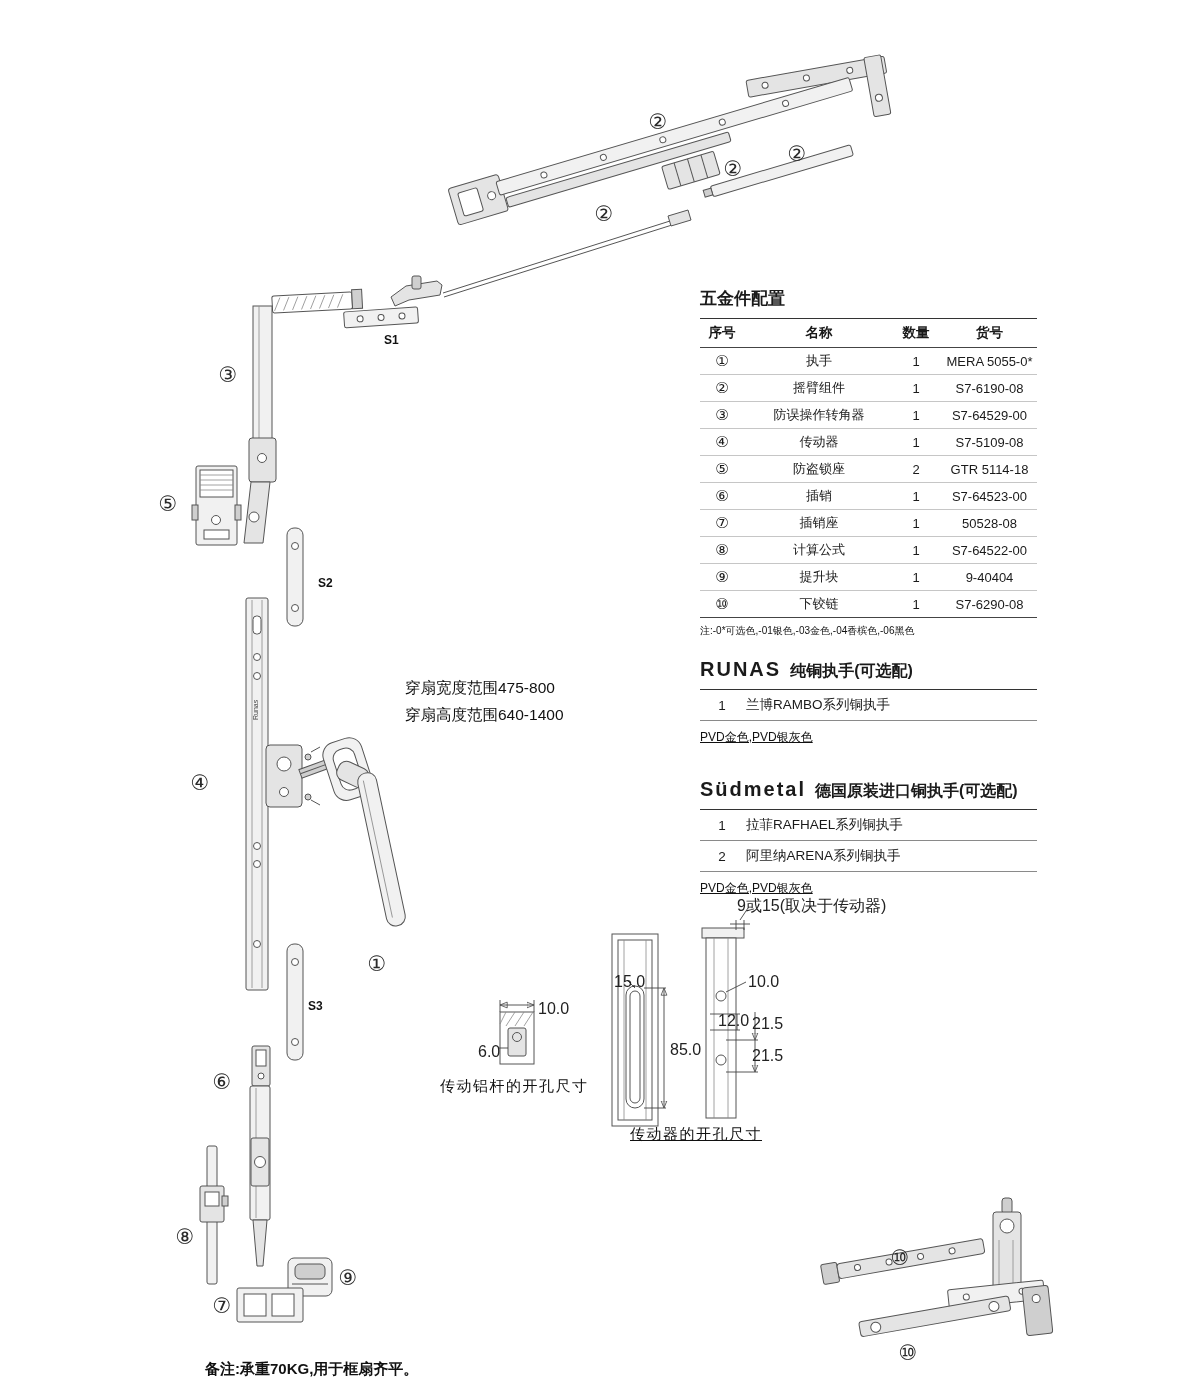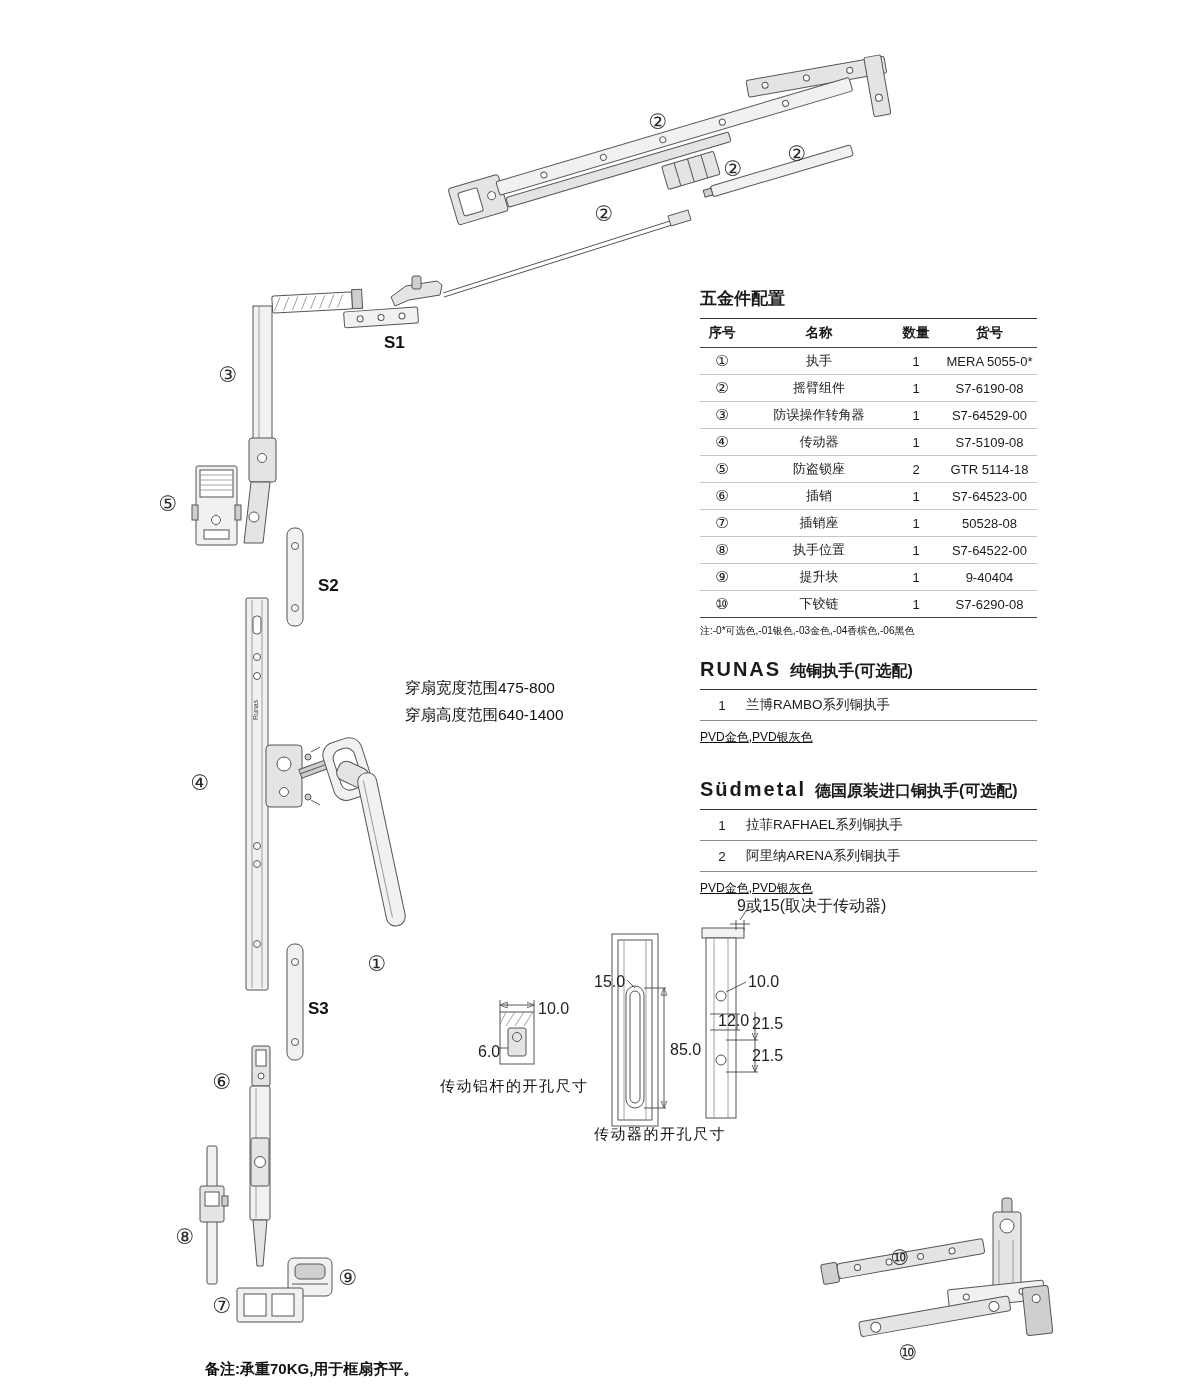--- a/index.html
+++ b/index.html
@@ -9,21 +9,21 @@
   #stage{position:absolute;left:0;top:0;width:1200px;height:1400px;}
   #diagram-svg{position:absolute;left:0;top:0;}
   
   #diagram-svg rect,#diagram-svg circle,#diagram-svg polygon,#diagram-svg path,#diagram-svg line,#diagram-svg ellipse{stroke:#555;stroke-width:1;fill:none;}
   #diagram-svg .f0{fill:#ffffff;} #diagram-svg .f1{fill:#f1f1f1;} #diagram-svg .f2{fill:#e4e4e4;} #diagram-svg .f3{fill:#cfcfcf;}
   #diagram-svg .hl{stroke:#8a8a8a;stroke-width:0.8;}
   #diagram-svg .dl{stroke:#444;stroke-width:0.9;}
   #diagram-svg text.t{fill:#444;stroke:none;font-family:"Liberation Sans",sans-serif;}
   
   .callout{position:absolute;transform:translate(-50%,-50%);font-size:21px;line-height:1;color:#2a2a2a;}
-  .part-label{position:absolute;font-size:17px;font-weight:bold;color:#111;line-height:1;}
+  .part-label{position:absolute;font-size:12px;font-weight:bold;color:#111;line-height:1;}
   .dim{position:absolute;font-size:16px;color:#222;white-space:nowrap;line-height:1;}
   .caption{position:absolute;font-size:15px;color:#111;letter-spacing:1.5px;line-height:1;}
   
   .formulas{position:absolute;left:405px;top:436px;font-size:15.5px;line-height:25px;color:#111;}
   .ranges{position:absolute;left:405px;top:674px;font-size:15.5px;line-height:27px;color:#111;}
   .note{position:absolute;left:205px;top:1360px;font-size:15px;font-weight:bold;color:#111;}
   
   .hw{position:absolute;left:700px;top:287px;width:337px;}
   .hw-title{font-size:17px;font-weight:bold;padding-bottom:8px;}
   .hw table{width:100%;border-collapse:collapse;font-size:13px;border-top:1.5px solid #333;}
@@ -312,29 +312,29 @@
       <span class="callout" style="left: 185px; top: 1236px;">⑧</span>
       <span class="callout" style="left: 348px; top: 1277px;">⑨</span>
       <span class="callout" style="left: 222px; top: 1305px;">⑦</span>
       <span class="callout" style="left: 900px; top: 1257px;">⑩</span>
       <span class="callout" style="left: 908px; top: 1352px;">⑩</span>
       <span class="part-label" style="left: 384px; top: 334px;">S1</span>
       <span class="part-label" style="left: 318px; top: 577px;">S2</span>
       <span class="part-label" style="left: 308px; top: 1000px;">S3</span>
       <span class="dim" style="left: 538px; top: 1001px;">10.0</span>
       <span class="dim" style="left: 478px; top: 1044px;">6.0</span>
-      <span class="dim" style="left: 594px; top: 974px;">15.0</span>
+      <span class="dim" style="left: 614px; top: 974px;">15.0</span>
       <span class="dim" style="left: 670px; top: 1042px;">85.0</span>
       <span class="dim" style="left: 737px; top: 898px;">9或15(取决于传动器)</span>
       <span class="dim" style="left: 748px; top: 974px;">10.0</span>
       <span class="dim" style="left: 718px; top: 1013px;">12.0</span>
       <span class="dim" style="left: 752px; top: 1016px;">21.5</span>
       <span class="dim" style="left: 752px; top: 1048px;">21.5</span>
       <span class="caption" style="left: 440px; top: 1078px;">传动铝杆的开孔尺寸</span>
-      <span class="caption" style="left: 594px; top: 1126px;">传动器的开孔尺寸</span>
+      <span class="caption" style="left: 630px; top: 1126px; text-decoration: underline;">传动器的开孔尺寸</span>
     </div>
 
 
   <div class="ranges">
     <div>
         <div>穿扇宽度范围475-800</div>
         <div>穿扇高度范围640-1400</div>
       </div>
   </div>
 
@@ -387,21 +387,21 @@
             <td>S7-64523-00</td>
           </tr>
           <tr>
             <td>⑦</td>
             <td>插销座</td>
             <td>1</td>
             <td>50528-08</td>
           </tr>
           <tr>
             <td>⑧</td>
-            <td>执手位置</td>
+            <td>计算公式</td>
             <td>1</td>
             <td>S7-64522-00</td>
           </tr>
           <tr>
             <td>⑨</td>
             <td>提升块</td>
             <td>1</td>
             <td>9-40404</td>
           </tr>
           <tr>

